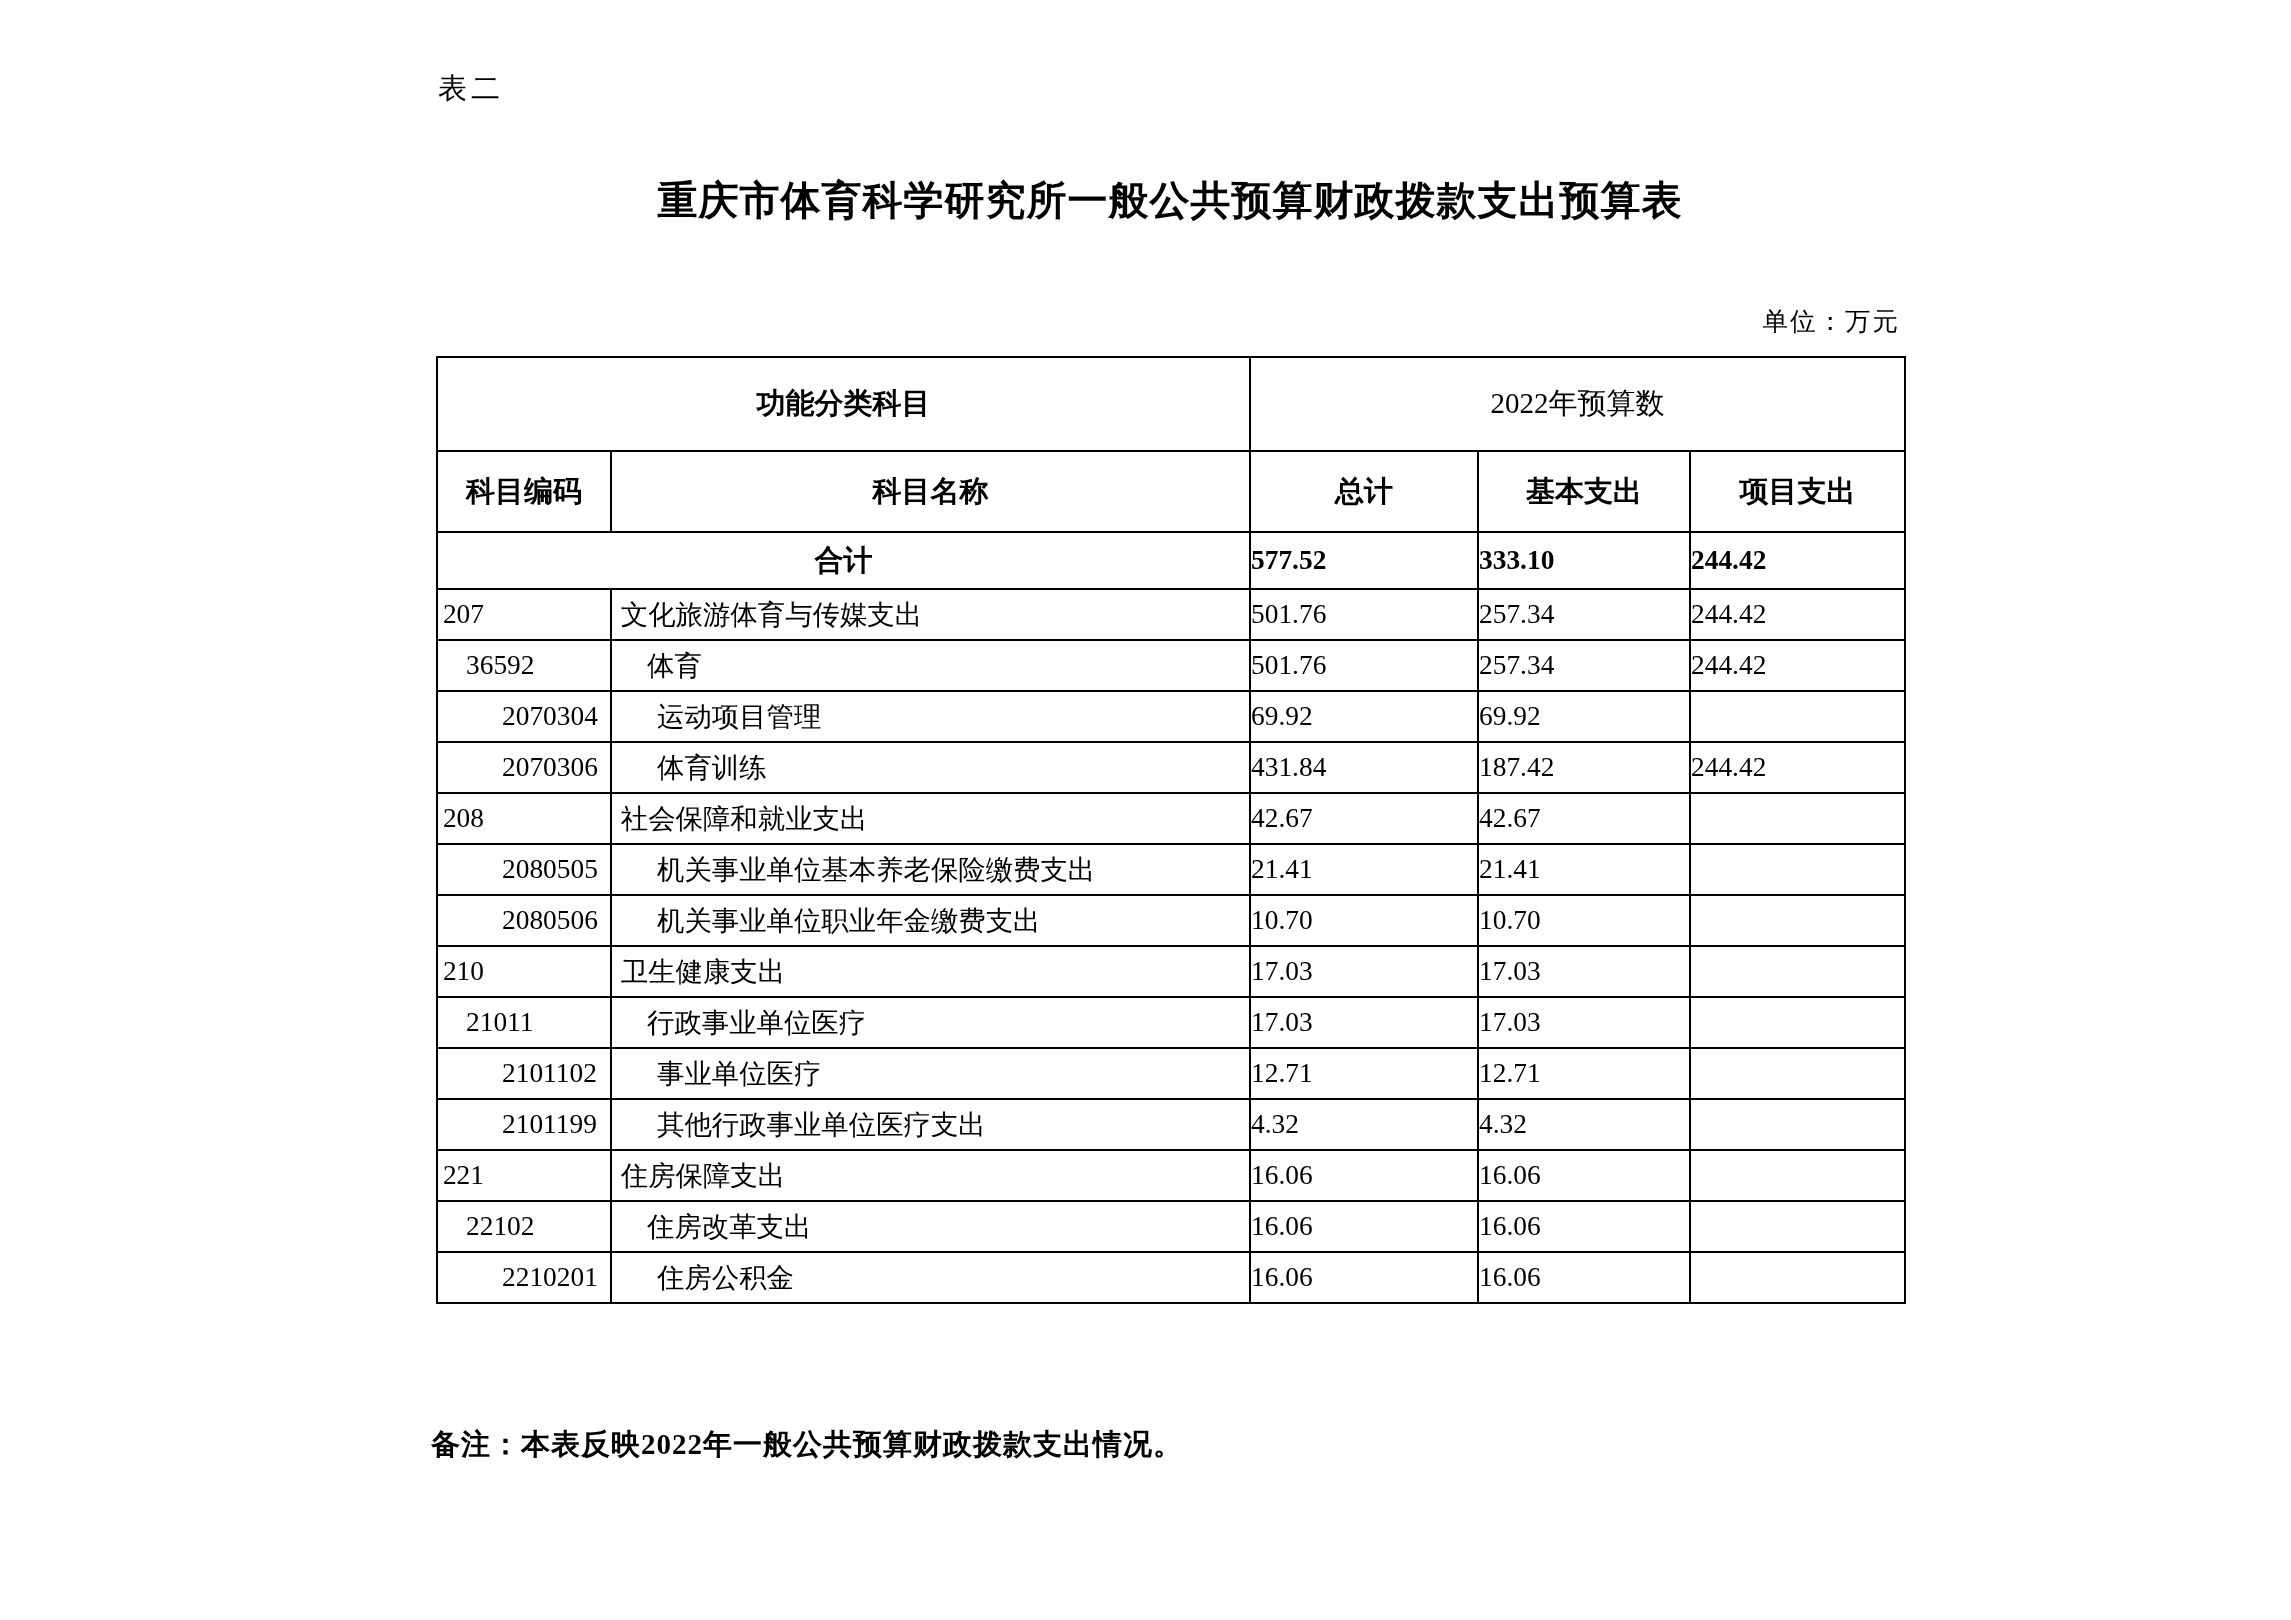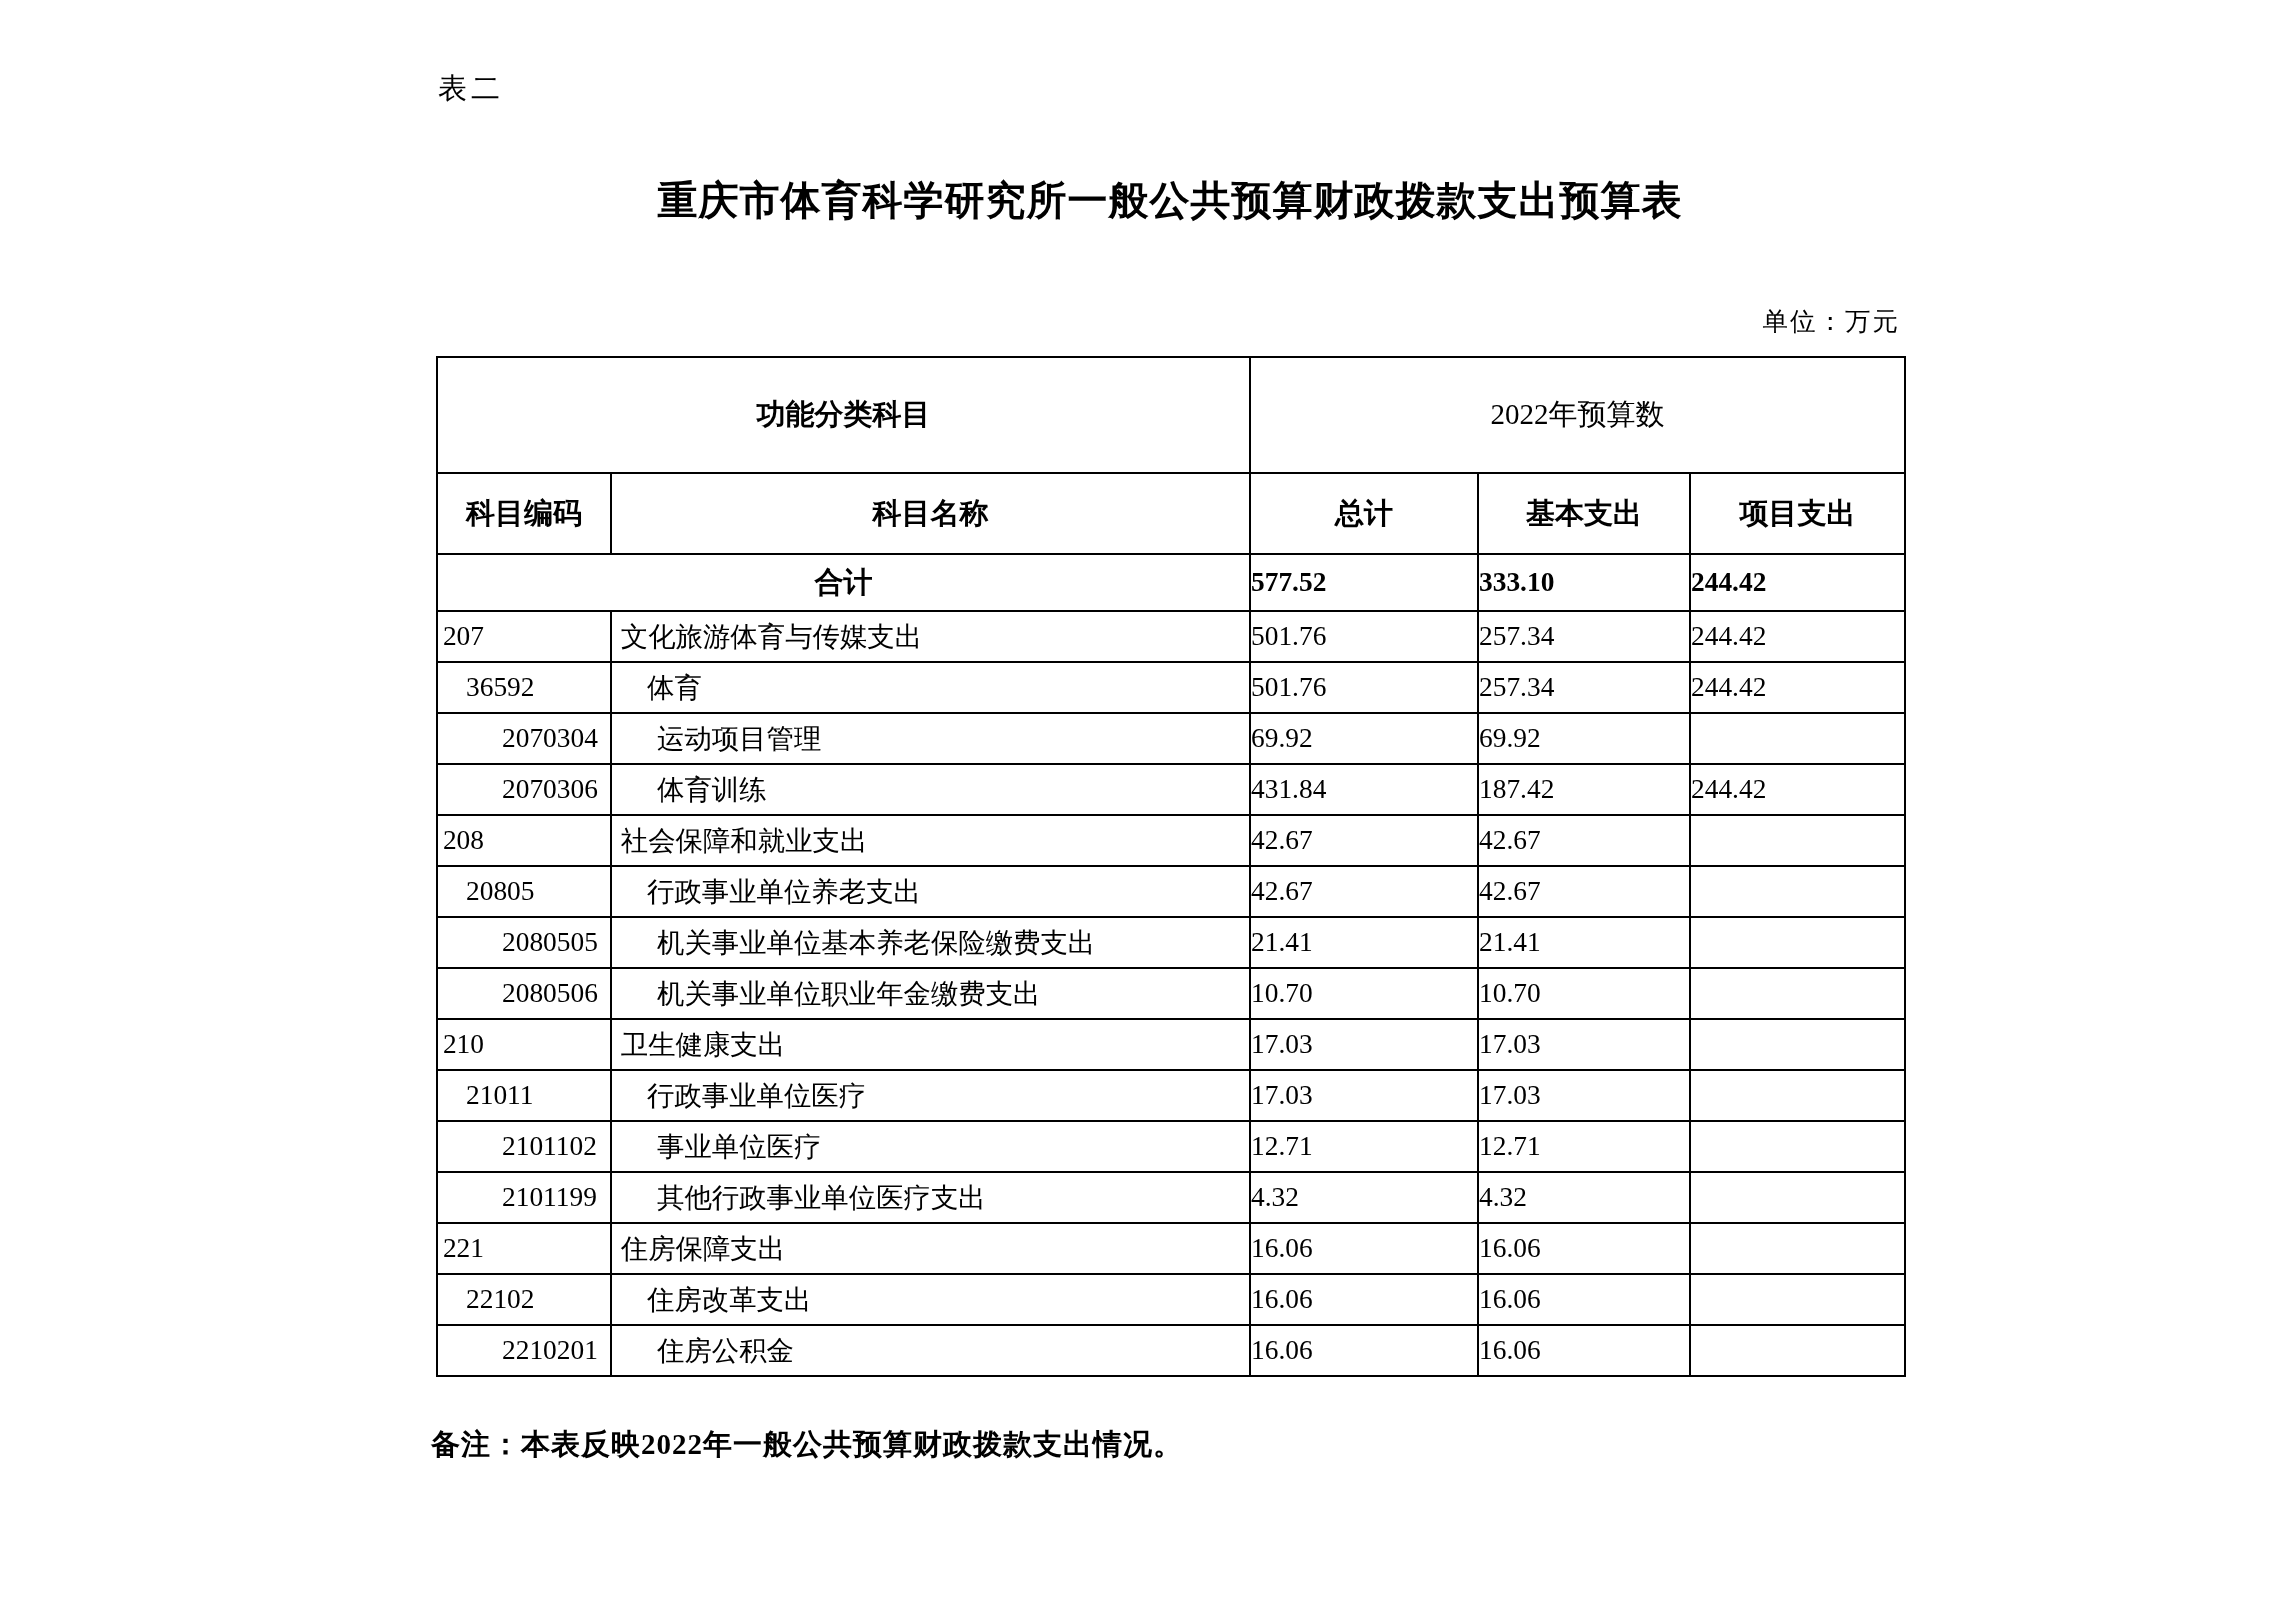--- a/index.html
+++ b/index.html
@@ -58,21 +58,21 @@
   }
   table.budget td, table.budget th {
     border: 2px solid #000000;
     border-top-width: 2.9px;
     border-bottom-width: 2.9px;
     vertical-align: middle;
     overflow: hidden;
     white-space: nowrap;
     padding: 0;
   }
-  tr.h1 { height: 116px; }
+  tr.h1 { height: 94px; }
   tr.h2 { height: 81px; }
   tr.total-row { height: 57px; margin-top: 19px; }
   tr.data-row { height: 51px; }
   th.group-left, th.col-head {
     font-family: "Liberation Sans", sans-serif;
     font-weight: bold;
     font-size: 29px;
     text-align: center;
   }
   th.group-right {
@@ -188,27 +188,20 @@
   </tr>
 
   <tr class="data-row">
     <td class="code lvl0">208</td>
     <td class="name lvl0">社会保障和就业支出</td>
     <td class="num">42.67</td>
     <td class="num">42.67</td>
     <td class="num"></td>
   </tr>
 
-  <tr class="data-row">
-    <td class="code lvl1">20805</td>
-    <td class="name lvl1">行政事业单位养老支出</td>
-    <td class="num">42.67</td>
-    <td class="num">42.67</td>
-    <td class="num"></td>
-  </tr>
 
   <tr class="data-row">
     <td class="code lvl2">2080505</td>
     <td class="name lvl2">机关事业单位基本养老保险缴费支出</td>
     <td class="num">21.41</td>
     <td class="num">21.41</td>
     <td class="num"></td>
   </tr>
 
   <tr class="data-row">

